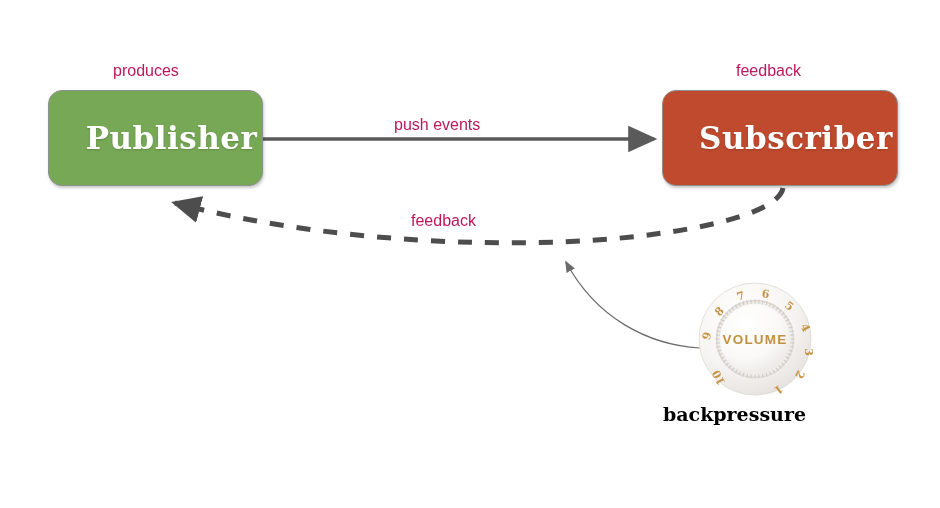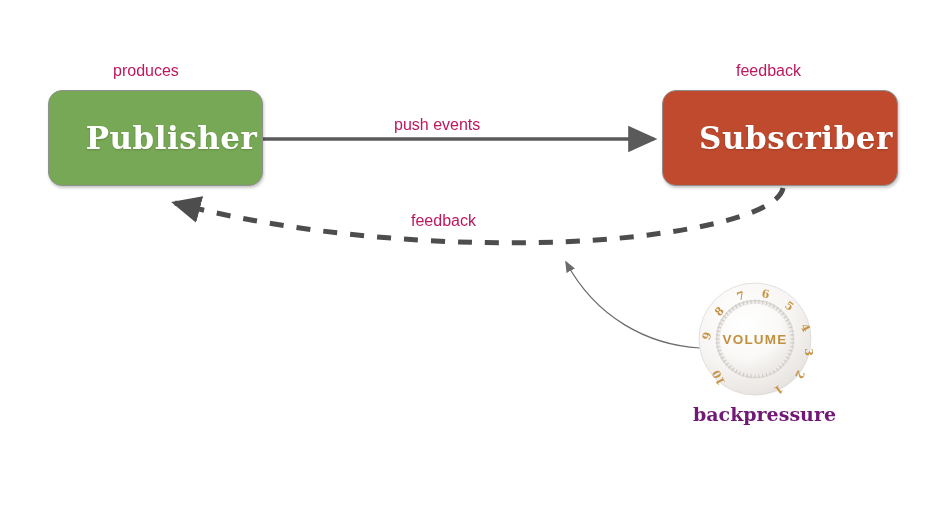--- a/index.html
+++ b/index.html
@@ -73,28 +73,28 @@
     white-space: nowrap;
   }
   #caption-produces { left: 113px; top: 62px; }
   #caption-consumes { left: 736px; top: 62px; }
   #caption-push-events { left: 394px; top: 116px; text-align: right; }
   #caption-feedback { left: 411px; top: 212px; }
 
   
   #backpressure-label {
     position: absolute;
-    left: 692px;
+    left: 662px;
     top: 403px;
     width: 145px;
     text-align: center;
     font-family: "DejaVu Serif", "Liberation Serif", serif;
     font-weight: bold;
     font-size: 19px;
-    color: #701a75;
+    color: #000000;
     white-space: nowrap;
   }
 
   
   #volume-knob {
     position: absolute;
     left: 697px;
     top: 281px;
     width: 116px;
     height: 116px;

